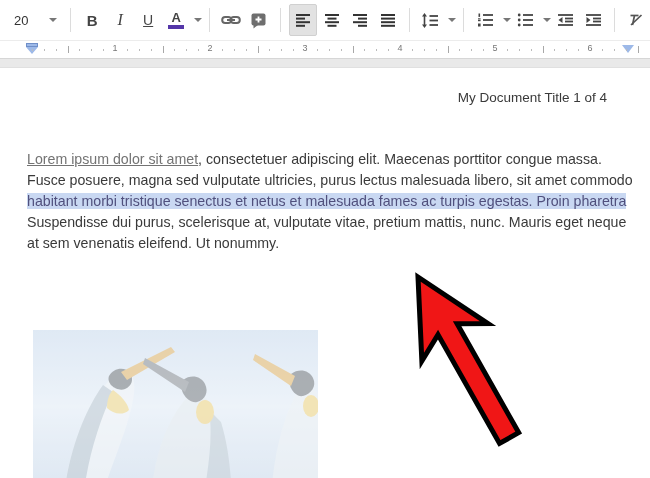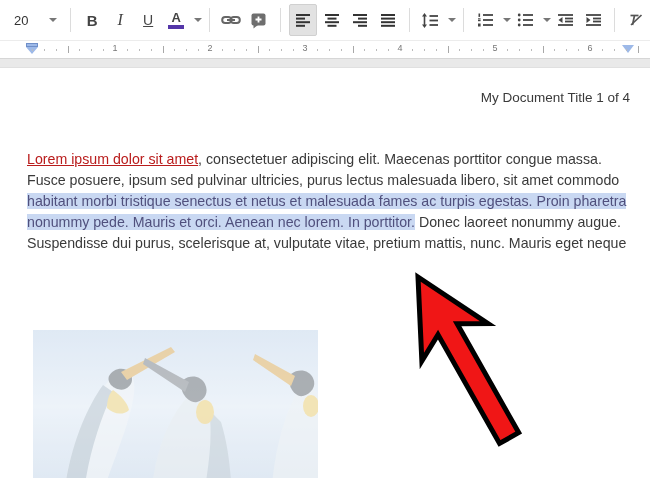--- a/index.html
+++ b/index.html
@@ -34,25 +34,25 @@
   .marker-left{position:absolute;left:26px;top:2px;width:12px;}
   .marker-left .bar{width:12px;height:4px;background:#9db9e8;border:1px solid #6f8fc9;box-sizing:border-box;}
   .marker-left .tri{width:0;height:0;border-left:6px solid transparent;border-right:6px solid transparent;
                     border-top:7px solid #9db9e8;}
   .marker-right{position:absolute;left:622px;top:4px;width:0;height:0;
                 border-left:6px solid transparent;border-right:6px solid transparent;
                 border-top:8px solid #9db9e8;}
   .page-gap{height:8px;background:#e9e9e9;border-bottom:1px solid #e0e0e0;}
   
   .page{position:relative;height:381px;background:#fff;}
-  .doc-header{position:absolute;top:22px;right:20px;font-size:13.5px;color:#3a3a3a;}
+  .doc-header{position:absolute;top:22px;right:43px;font-size:13.5px;color:#3a3a3a;}
   .paragraph{position:absolute;top:81px;left:27px;right:8px;font-size:14.2px;
              line-height:21px;color:#3a3a3a;}
   .line{white-space:nowrap;}
-  .line .link{color:#b91c1c;text-decoration:underline;cursor:pointer;}
+  .line .link{color:#737373;text-decoration:underline;cursor:pointer;}
   .line .selected{background:#c9d8f2;color:#50507d;}
   
   .penguins{position:absolute;left:33px;top:262px;width:285px;height:170px;}
   
   .arrow-overlay{position:absolute;left:0;top:0;z-index:9;pointer-events:none;}
 </style>
 </head>
 <body>
 
 <div class="app">
@@ -278,24 +278,24 @@
       <div class="tick-dot" style="left: 613.75px;"></div>
       <div class="tick-dot" style="left: 625.625px;"></div>
       <div class="tick-half" style="left: 637.5px;"></div>
     </div>
   <div class="page-gap"></div>
 
   <div class="page">
     <div class="doc-header">My Document Title 1 of 4</div>
     <div class="paragraph" id="paragraph">
         <div class="line"><span class="link">Lorem ipsum dolor sit amet</span><span class="normal">, consectetuer adipiscing elit. Maecenas porttitor congue massa.</span></div>
-        <div class="line"><span class="normal">Fusce posuere, ipsum sed pulvinar ultricies, purus lectus malesuada libero, sit amet commodo</span></div>
+        <div class="line"><span class="normal">Fusce posuere, magna sed vulputate ultricies, purus lectus malesuada libero, sit amet commodo</span></div>
         <div class="line"><span class="selected">habitant morbi tristique senectus et netus et malesuada fames ac turpis egestas. Proin pharetra</span></div>
-        <div class="line"><span class="selected">nonummy pede. Mauris et orci. Aenean nec lorem. In porttitor.</span><span class="normal"> Donec laoreet nonummy augue.</span></div>
         <div class="line"><span class="normal">Suspendisse dui purus, scelerisque at, vulputate vitae, pretium mattis, nunc. Mauris eget neque</span></div>
+        <div class="line"><span class="normal">at sem venenatis eleifend. Ut nonummy.</span></div>
       </div>
 
     <div class="penguins">
       <svg width="285" height="170" viewBox="0 0 285 170">
         <defs>
           <linearGradient id="sky" x1="0" y1="0" x2="0" y2="1">
             <stop offset="0" stop-color="#ccdcee"></stop>
               <stop offset="0.45" stop-color="#e2ecf6"></stop>
             <stop offset="0.7" stop-color="#d5e2f0"></stop>
               <stop offset="1" stop-color="#c7d7e9"></stop>

